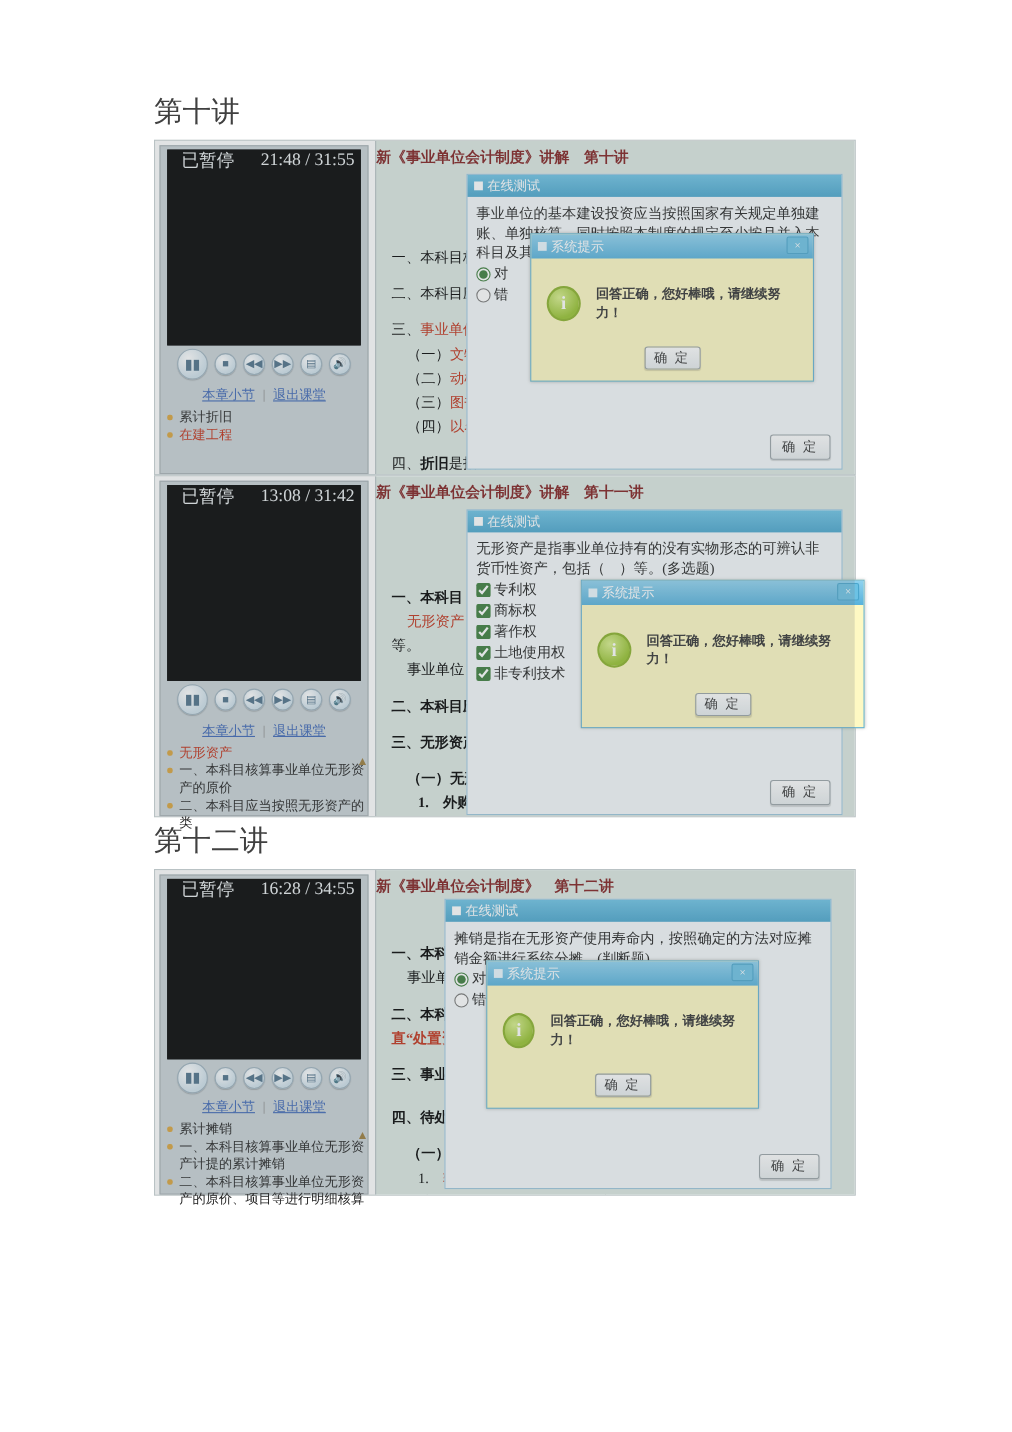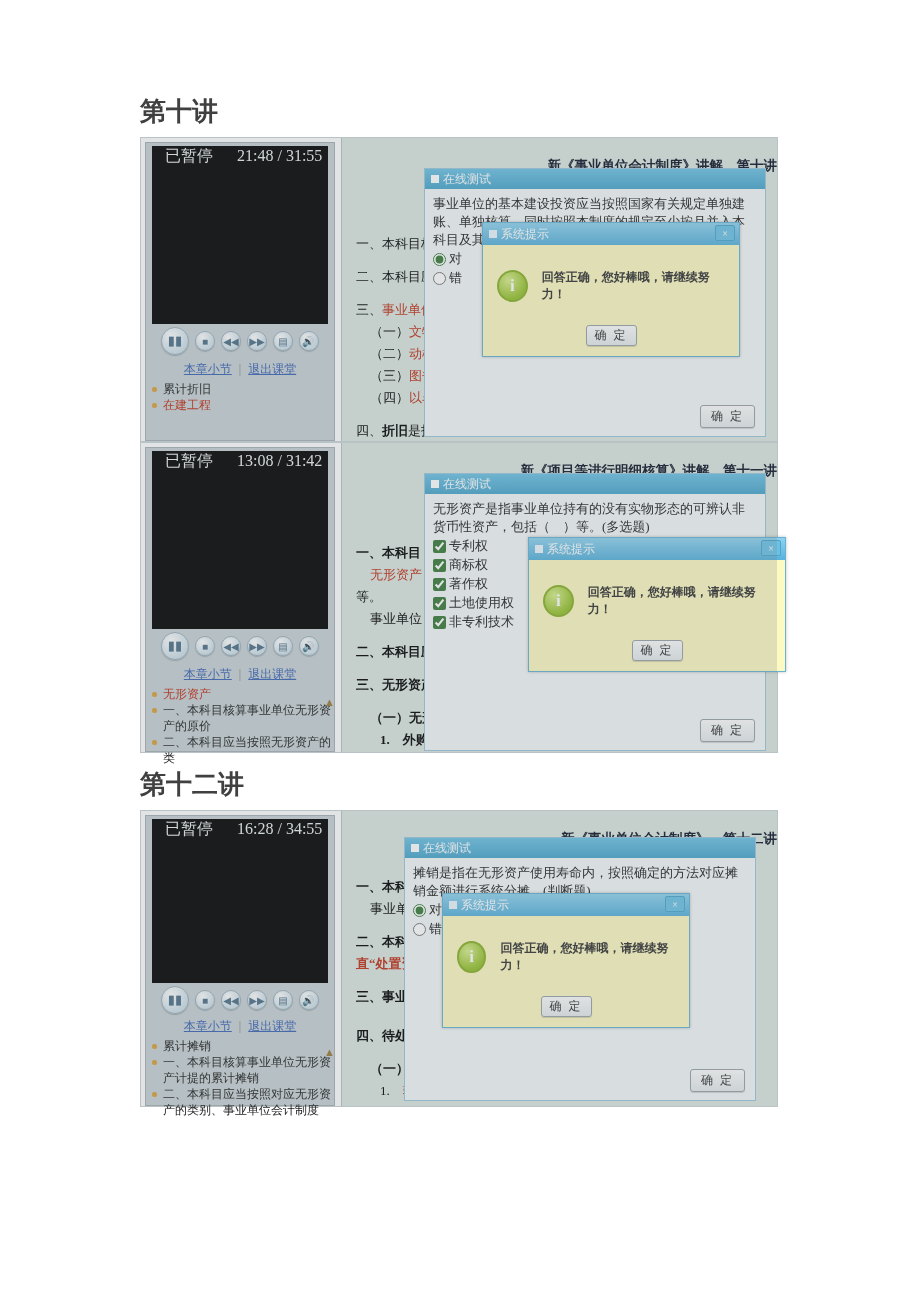--- a/index.html
+++ b/index.html
@@ -10,22 +10,22 @@
     font-size: 13px;
     color: #333;
     width: 920px;
   }
   .doc {
     padding: 80px 140px 40px 140px;
   }
   .section-title {
     font-size: 26px;
     color: #404040;
-    margin: 14px 0 8px 0;
-    font-weight: bold;
+    margin: 4px 0 8px 0;
+    font-weight: normal;
   }
   .shot {
     position: relative;
     width: 636px;
     height: 303px;
     border: 1px solid #b9c2c4;
   }
   .shot.s2 { height: 309px; }
   .shot.s3 { height: 295px; }
   .overlay {
@@ -125,25 +125,24 @@
   
   .rightpane {
     position: absolute;
     left: 200px; right: 0; top: 0; bottom: 0;
     background: #dbe7e1;
     border-left: 1px solid #b9c2c4;
   }
   .course-title {
     position: absolute;
     left: 0; right: 0; top: 6px;
-    text-align: right;
+    text-align: left;
     font-weight: bold;
-    color: #0f172a;
+    color: #7f1d1d;
     font-size: 13.5px;
-    margin-top: 13px;
   }
   .content {
     position: absolute;
     left: 10px; right: 10px;
     top: 94px;
     font-size: 13px;
     color: #000;
     line-height: 19px;
   }
   .content .red { color: #c03018; }
@@ -384,21 +383,21 @@
           </div>
         <div class="row">
             <span class="dot"></span>
             <span>二、本科目应当按照无形资产的类</span>
           </div>
       </div>
       <div class="scroll-ind">▲</div>
     </div>
 
     <div class="rightpane">
-      <div class="course-title">新《项目等进行明细核算》讲解　第十一讲</div>
+      <div class="course-title">新《事业单位会计制度》讲解　第十一讲</div>
       <div class="content-hold">
         <div class="content" style="position:relative; top:74px; left:4px;">
           <p><b>一、本科目</b></p>
           <p style="margin-left:14px"><span class="red">无形资产</span></p>
           <p>等。</p>
           <p style="margin-left:14px">事业单位</p>
           <p style="margin-top:14px"><b>二、本科目应</b></p>
           <p style="margin-top:14px"><b>三、无形资产</b></p>
           <p style="margin-top:14px;margin-left:14px"><b>（一）无形</b></p>
           <p style="margin-left:24px"><b>1.　外购</b></p>
@@ -478,21 +477,21 @@
         <div class="row">
             <span class="dot"></span>
             <span>累计摊销</span>
           </div>
         <div class="row">
             <span class="dot"></span>
             <span>一、本科目核算事业单位无形资产计提的累计摊销</span>
           </div>
         <div class="row">
             <span class="dot"></span>
-            <span>二、本科目应当按照对应无形资产的类别、事业单位会计制度</span>
+            <span>二、本科目核算事业单位无形资产的原价、项目等进行明细核算</span>
           </div>
       </div>
       <div class="scroll-ind" style="top:230px">▲</div>
     </div>
 
     <div class="rightpane">
       <div class="course-title">新《事业单位会计制度》　第十二讲</div>
       <div class="content-hold">
         <div class="content" style="position:relative; top:40px; left:4px;">
           <p><b>一、本科目</b></p>

